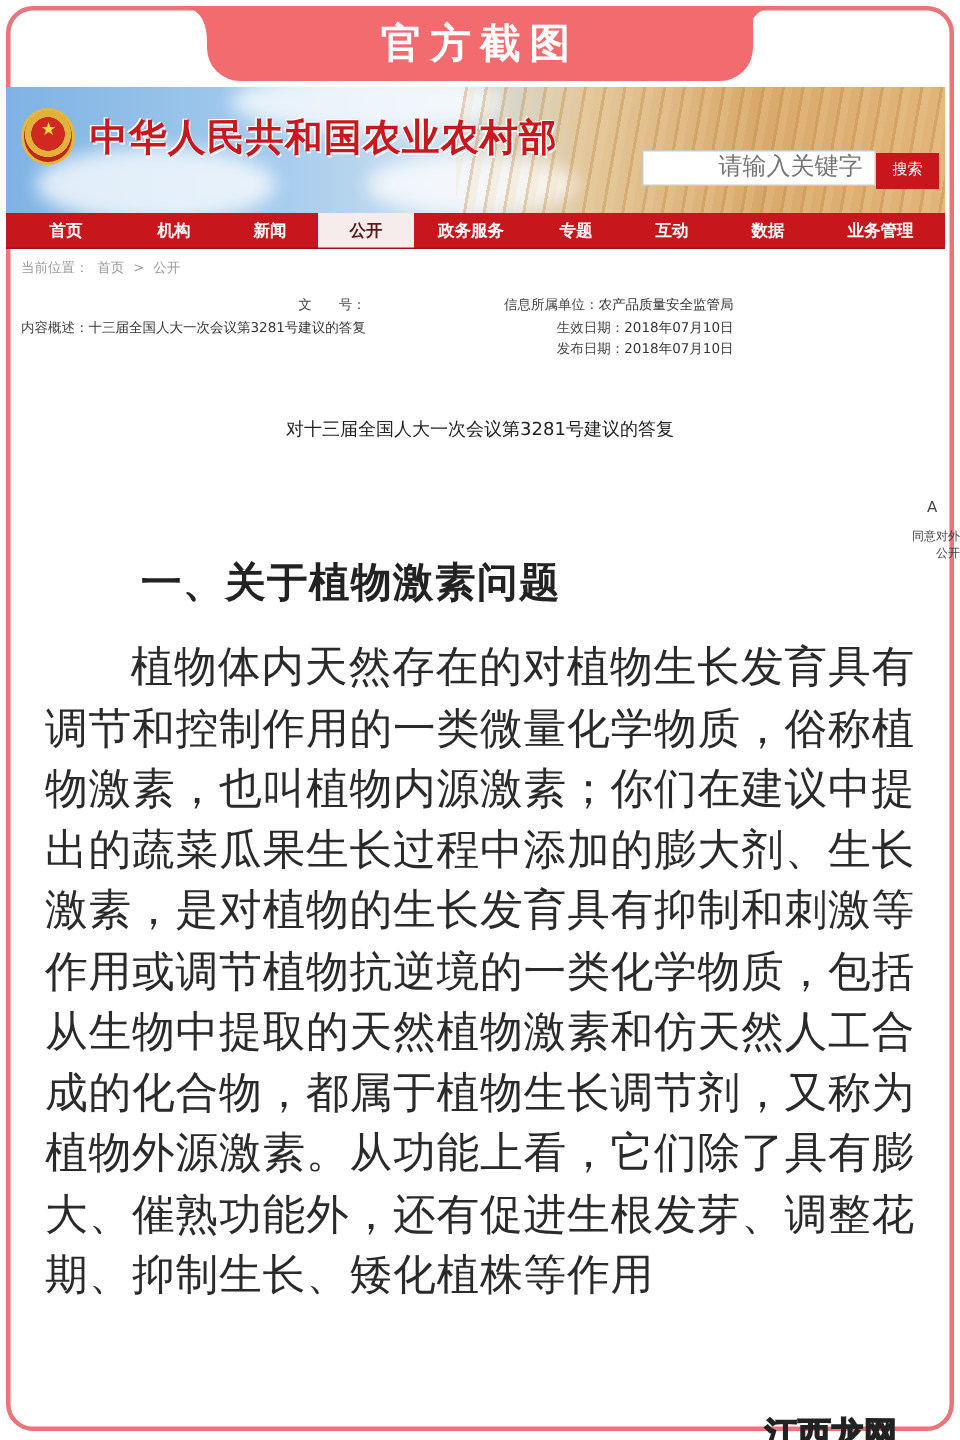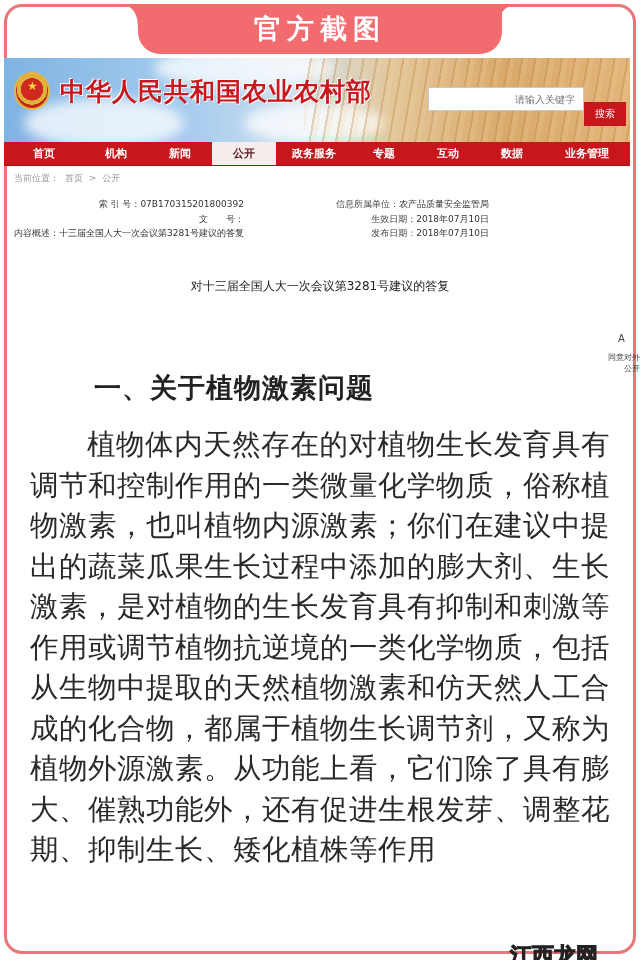--- a/index.html
+++ b/index.html
@@ -38,22 +38,22 @@
     }
     .emblem-star { position: absolute; left: 11px; top: 6px; color: #f7d44a; font-size: 12px; line-height: 12px; }
     .ministry-cn {
       position: absolute; left: 56px; top: 17px; font-size: 25px; font-weight: bold; color: #c8171d;
       letter-spacing: 1px; text-shadow: 1px 1px 0 #fff, -1px -1px 0 #fff;
       font-family: "DejaVu Serif", "Liberation Serif", serif;
     }
     .ministry-en { position: absolute; left: 58px; top: 47px; font-size: 9px; color: #8a1a1a; text-shadow: 0 0 2px #fff; }
 
     .search-box {
-      position: absolute; left: 428px; top: 87px; width: 156px; height: 24px;
-      background: #fff; border: 1px solid #c9c9c9; font-size: 10px; color: #8a8a8a;
+      position: absolute; left: 428px; top: 100px; width: 156px; height: 24px;
+      background: #fff; border: 1px solid #c9c9c9; font-size: 16px; color: #8a8a8a;
       padding: 0 8px; line-height: 22px; outline: none;
     }
     .search-btn {
       position: absolute; left: 584px; top: 102px; width: 42px; height: 24px; background: #c8161d;
       color: #fff; font-size: 10px; border: none; line-height: 24px; text-align: center;
     }
 
     
     .nav {
       position: absolute; left: 4px; top: 142px; width: 626px; height: 24px; background: #c8161d;
@@ -130,23 +130,20 @@
 
 <div class="breadcrumb">
   <span>当前位置：</span>
   <span>首页</span>
   <span>&gt;</span>
   <span>公开</span>
 </div>
 
 <div class="meta meta-left">
   <div class="meta-row">
-    <span class="meta-label">索 引 号：</span><span>07B170315201800392</span>
-  </div>
-  <div class="meta-row">
     <span class="meta-label">文　　号：</span><span></span>
   </div>
   <div class="meta-row">
     <span class="meta-label">内容概述：</span><span>十三届全国人大一次会议第3281号建议的答复</span>
   </div>
 </div>
 
 <div class="meta meta-right">
   <div class="meta-row">
     <span class="meta-label">信息所属单位：</span><span>农产品质量安全监管局</span>

